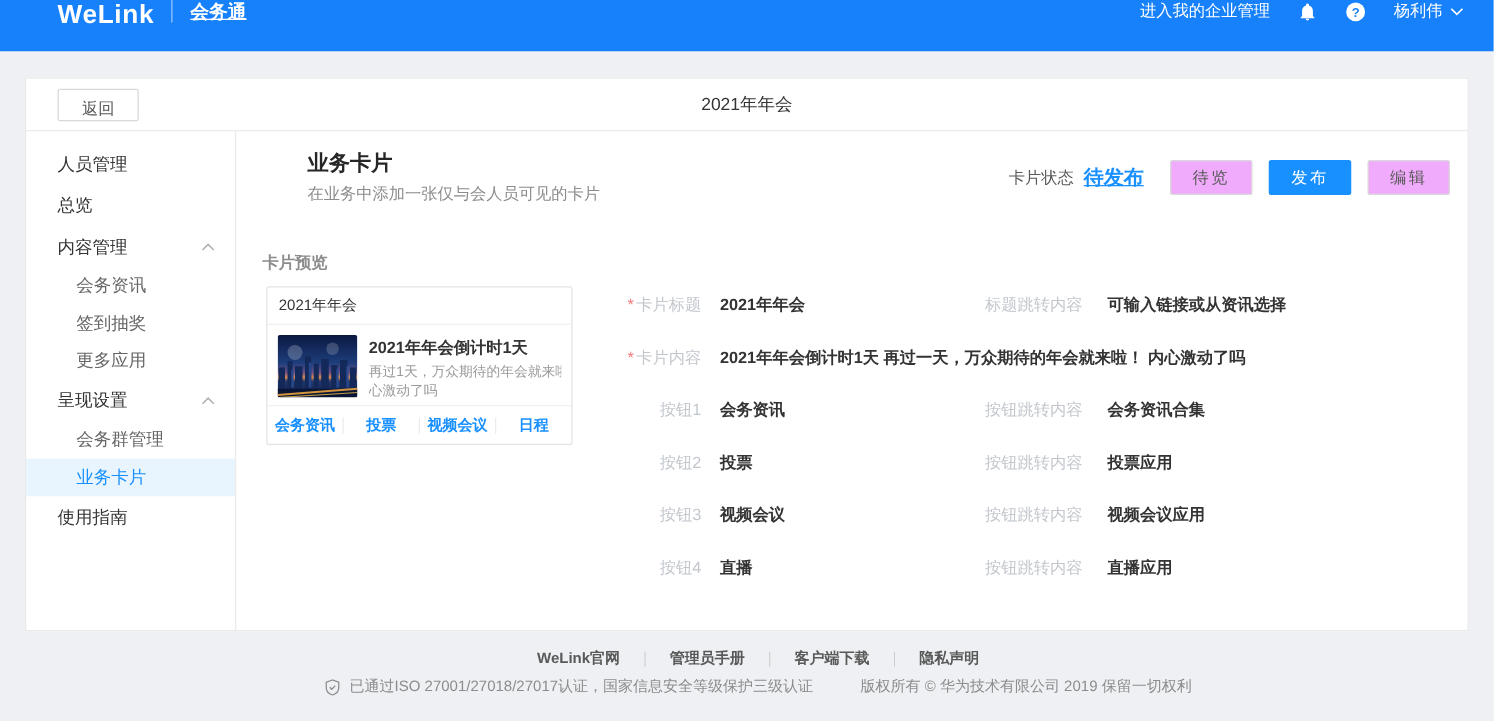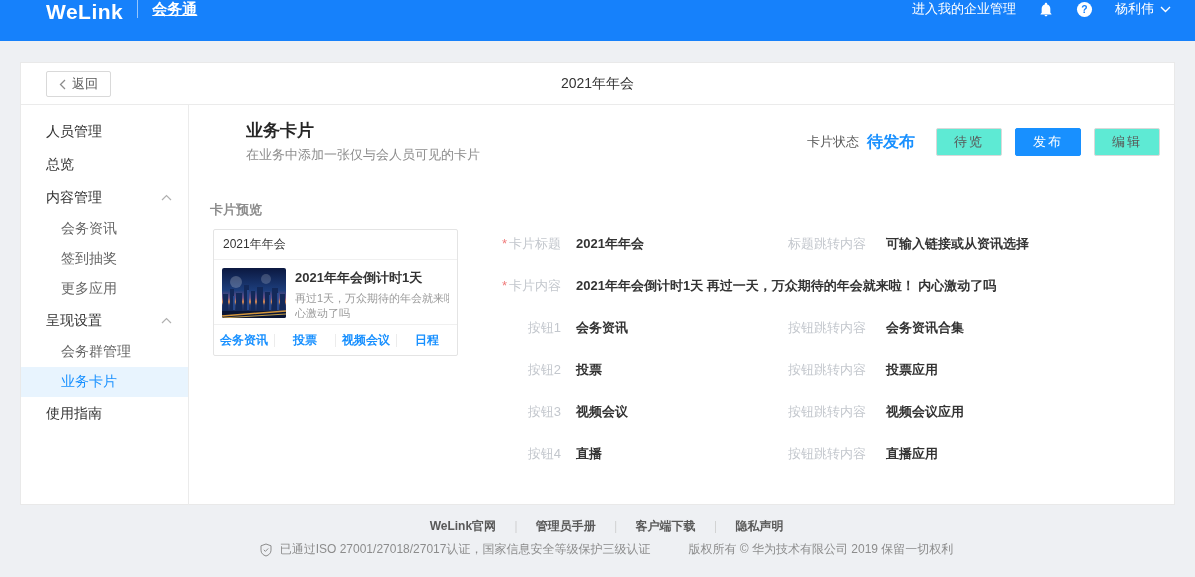--- a/index.html
+++ b/index.html
@@ -29,21 +29,21 @@
     position:absolute; left:20px; top:62px; width:1155px; height:443px;
     background:#fff; border:1px solid #e9e9e9;
   }
   .panel-header {
     position:relative; height:42px; border-bottom:1px solid #ebebeb;
   }
   .back-btn {
     position:absolute; left:25px; top:8px; width:65px; height:26px;
     border:1px solid #d9d9d9; border-radius:2px; background:#fff;
     display:flex; align-items:center; justify-content:center; gap:6px;
-    font-size:13px; color:#595959; cursor:pointer;
+    font-size:13px; color:#595959; cursor:pointer;flex-direction:column;
   }
   .panel-title {
     position:absolute; left:0; right:0; top:0; height:42px;
     display:flex; align-items:center; justify-content:center;
     font-size:14px; color:#333;
   }
   .panel-body { display:flex; height:400px; }
   
   .sidebar { width:168px; border-right:1px solid #ebebeb; padding-top:10px; flex:none; }
   .nav-item {
@@ -56,27 +56,27 @@
   .nav-selected { background:#e8f4fe; color:#1890ff; }
   
   .content { position:relative; flex:1; }
   .content-title { position:absolute; left:57px; top:14px; font-size:17px; font-weight:700; color:#262626; }
   .content-subtitle { position:absolute; left:57px; top:41px; font-size:13px; color:#8c8c8c; }
   .actions-row {
     position:absolute; right:14px; top:23px; height:28px;
     display:flex; align-items:center; gap:13px;
   }
   .status-label { font-size:13px; color:#595959; }
-  .status-value { font-size:16px; font-weight:600; color:#1890ff; margin-left:-5px; margin-right:8px; }
+  .status-value { font-size:16px; font-weight:600; color:#1890ff; margin-left:-5px; margin-right:8px;text-decoration:underline; }
   .btn {
     width:66px; height:28px; border-radius:2px; font-size:13px;
     display:flex; align-items:center; justify-content:center; cursor:pointer;
     letter-spacing:2px;
   }
-  .btn-plain { background:#5eead4; border:1px solid #d9d9d9; color:#595959; }
+  .btn-plain { background:#f0abfc; border:1px solid #d9d9d9; color:#595959; }
   .btn-primary { background:#1890ff; border:1px solid #1890ff; color:#fff; }
   
   .preview-label { position:absolute; left:21px; top:96px; font-size:13px; color:#8c8c8c;font-weight:bold; }
   .pcard {
     position:absolute; left:24px; top:124px; width:245px; height:127px;
     background:#fff; border:1px solid #e4e4e4; border-radius:2px; overflow:hidden;
   }
   .pcard-header { height:30px; line-height:29px; padding:0 9px; font-size:12px; color:#333;
     border-bottom:1px solid #f0f0f0; }
   .pcard-body { display:flex; padding:8px 8px 6px 8px; gap:9px; height:64px; }

